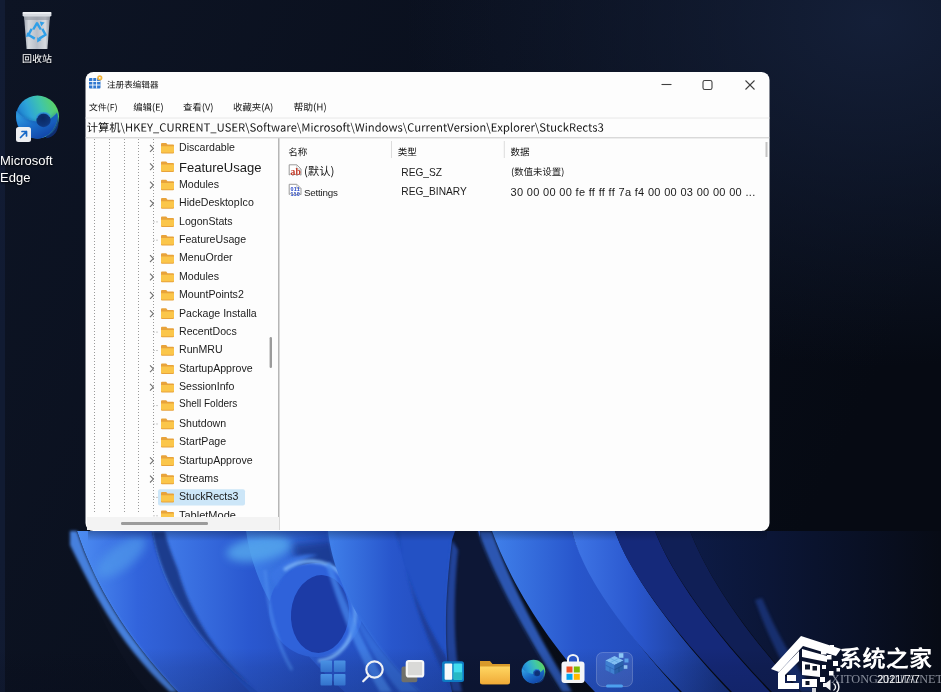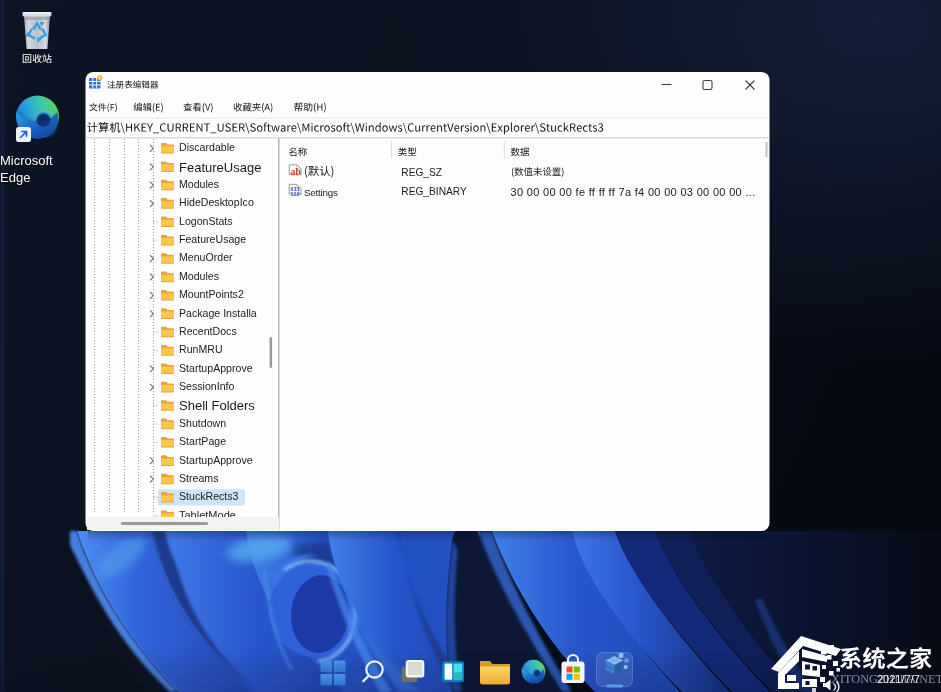--- a/index.html
+++ b/index.html
@@ -415,21 +415,21 @@
 <div style="position:absolute;left:179px;top:214.7px;font-size:10.6px;color:#1b1b1b;white-space:nowrap">LogonStats</div>
 <div style="position:absolute;left:179px;top:233.1px;font-size:10.6px;color:#1b1b1b;white-space:nowrap">FeatureUsage</div>
 <div style="position:absolute;left:179px;top:251.4px;font-size:10.6px;color:#1b1b1b;white-space:nowrap">MenuOrder</div>
 <div style="position:absolute;left:179px;top:269.8px;font-size:10.6px;color:#1b1b1b;white-space:nowrap">Modules</div>
 <div style="position:absolute;left:179px;top:288.2px;font-size:10.6px;color:#1b1b1b;white-space:nowrap">MountPoints2</div>
 <div style="position:absolute;left:179px;top:306.5px;font-size:10.6px;color:#1b1b1b;white-space:nowrap">Package Installa</div>
 <div style="position:absolute;left:179px;top:324.9px;font-size:10.6px;color:#1b1b1b;white-space:nowrap">RecentDocs</div>
 <div style="position:absolute;left:179px;top:343.3px;font-size:10.6px;color:#1b1b1b;white-space:nowrap">RunMRU</div>
 <div style="position:absolute;left:179px;top:361.6px;font-size:10.6px;color:#1b1b1b;white-space:nowrap">StartupApprove</div>
 <div style="position:absolute;left:179px;top:380.0px;font-size:10.6px;color:#1b1b1b;white-space:nowrap">SessionInfo</div>
-<div style="position:absolute;left:179px;top:398.4px;font-size:13px;color:#1b1b1b;white-space:nowrap">Shell Folders</div>
+<div style="position:absolute;left:179px;top:398.4px;font-size:10px;color:#1b1b1b;white-space:nowrap">Shell Folders</div>
 <div style="position:absolute;left:179px;top:416.8px;font-size:10.6px;color:#1b1b1b;white-space:nowrap">Shutdown</div>
 <div style="position:absolute;left:179px;top:435.1px;font-size:10.6px;color:#1b1b1b;white-space:nowrap">StartPage</div>
 <div style="position:absolute;left:179px;top:453.5px;font-size:10.6px;color:#1b1b1b;white-space:nowrap">StartupApprove</div>
 <div style="position:absolute;left:179px;top:471.9px;font-size:10.6px;color:#1b1b1b;white-space:nowrap">Streams</div>
 <div style="position:absolute;left:179px;top:490.2px;font-size:10.6px;color:#1b1b1b;white-space:nowrap">StuckRects3</div>
 <div style="position:absolute;left:179px;top:508.6px;font-size:11px;color:#1b1b1b;white-space:nowrap">TabletMode</div>
 <div style="position:absolute;left:303.9px;top:186.7px;font-size:9.8px;color:#1b1b1b;letter-spacing:-0.2px">Settings</div>
 <div style="position:absolute;left:401.3px;top:167px;font-size:10.2px;color:#1b1b1b">REG_SZ</div>
 <div style="position:absolute;left:401.3px;top:186.4px;font-size:10.2px;color:#1b1b1b">REG_BINARY</div>
 <div style="position:absolute;left:510.5px;top:186px;font-size:11px;letter-spacing:0.32px;color:#1b1b1b;white-space:nowrap">30 00 00 00 fe ff ff ff 7a f4 00 00 03 00 00 00 ...</div>

